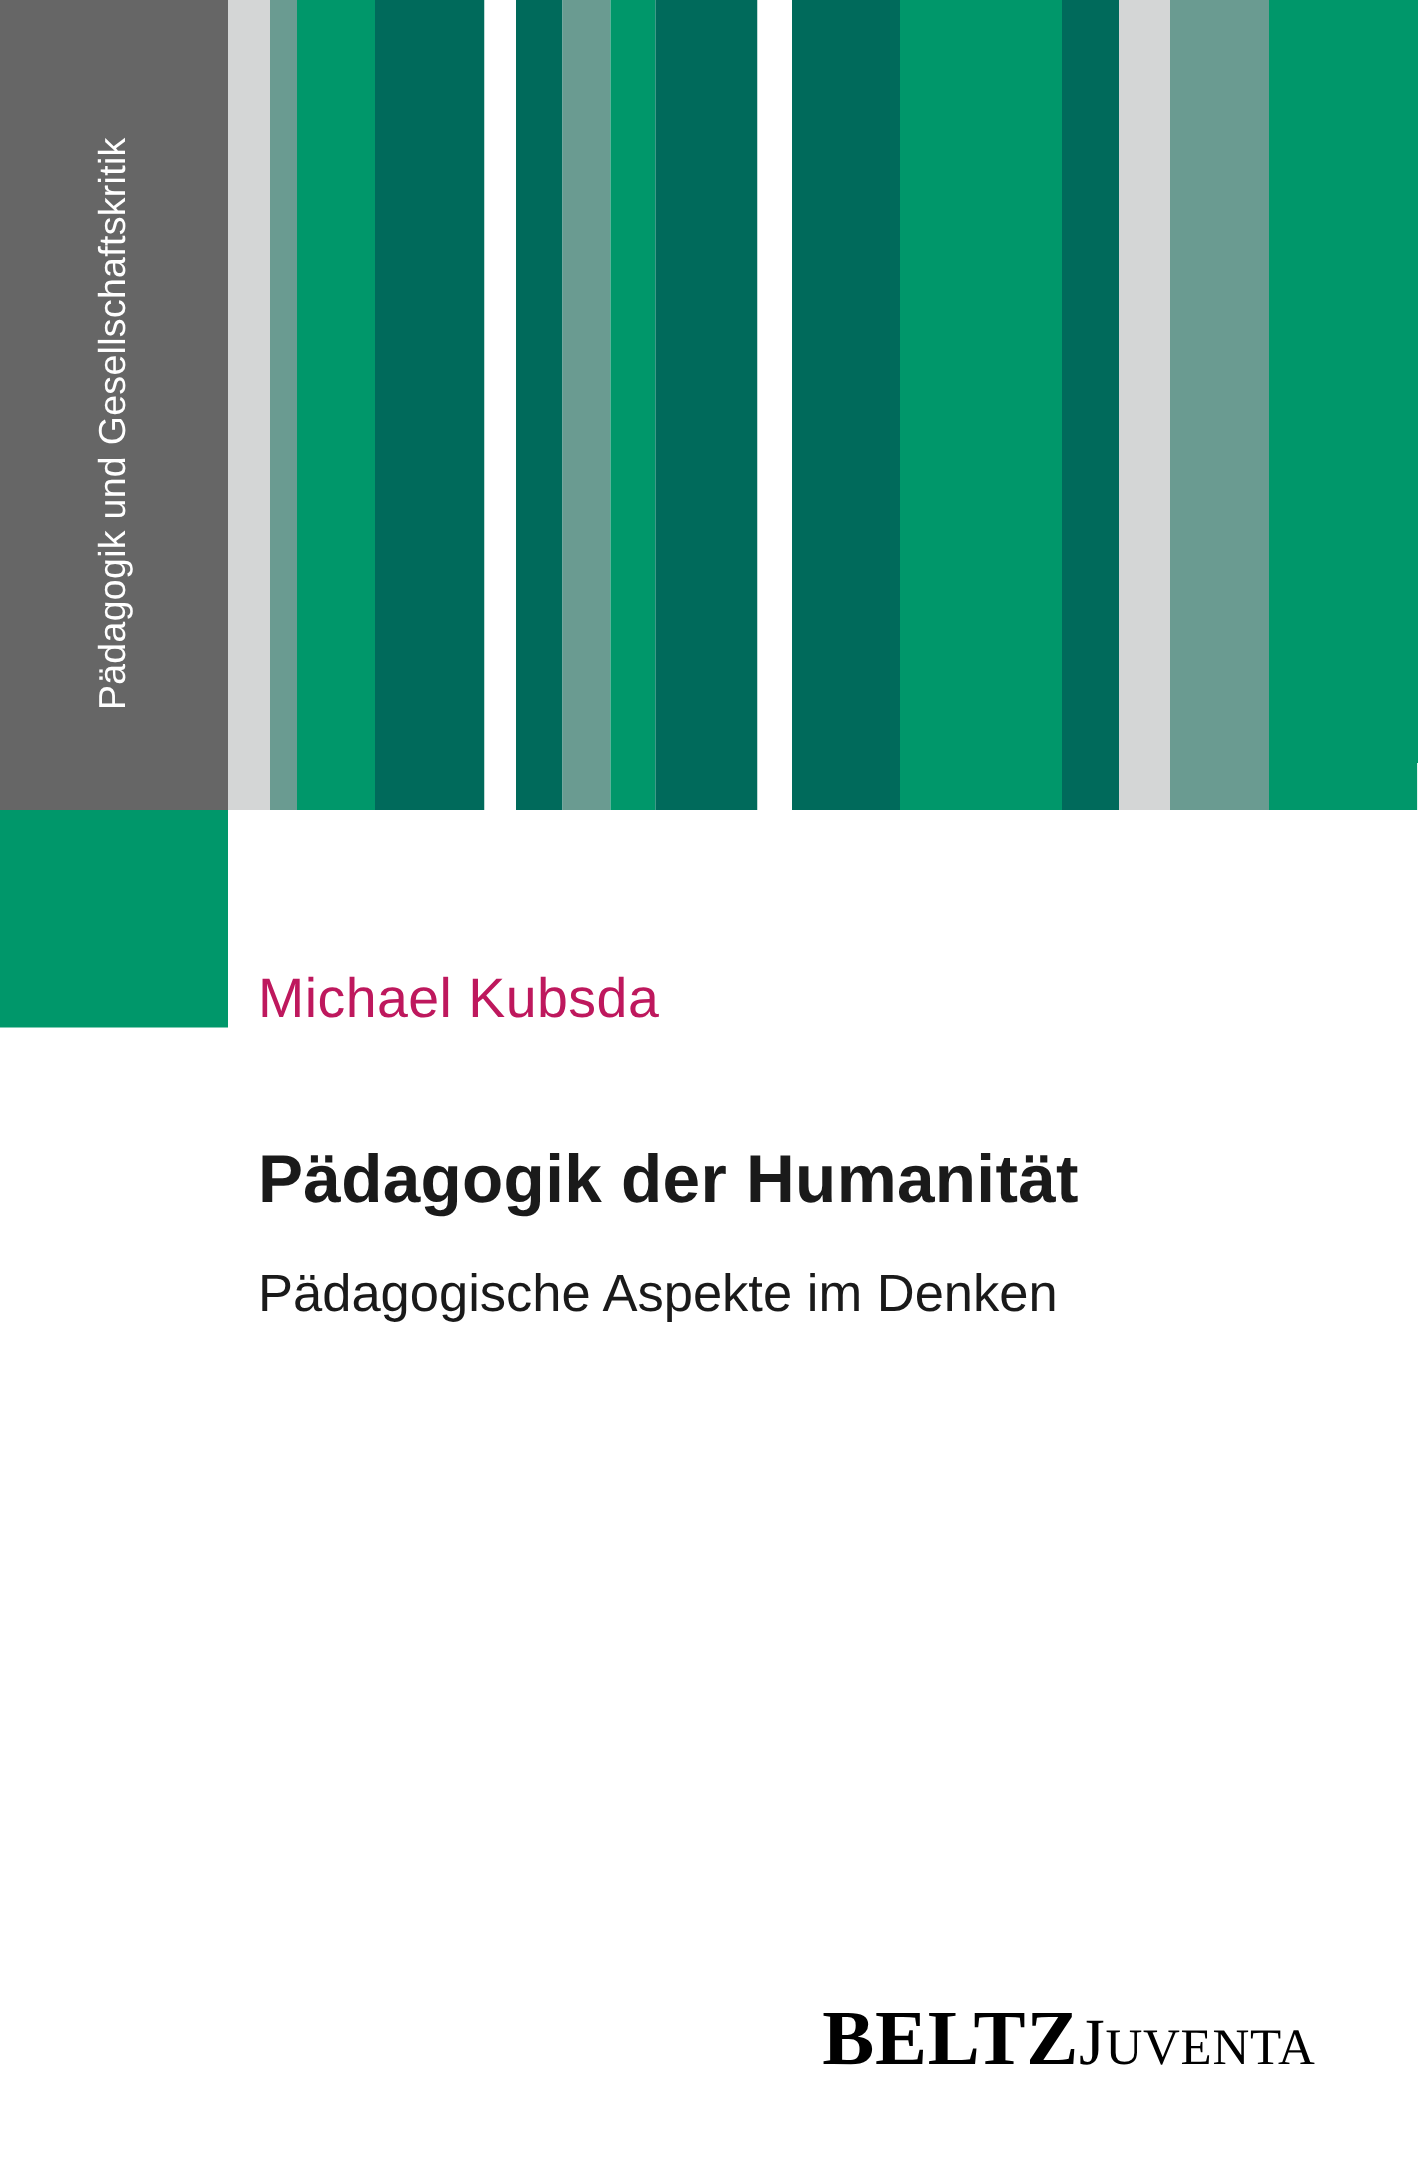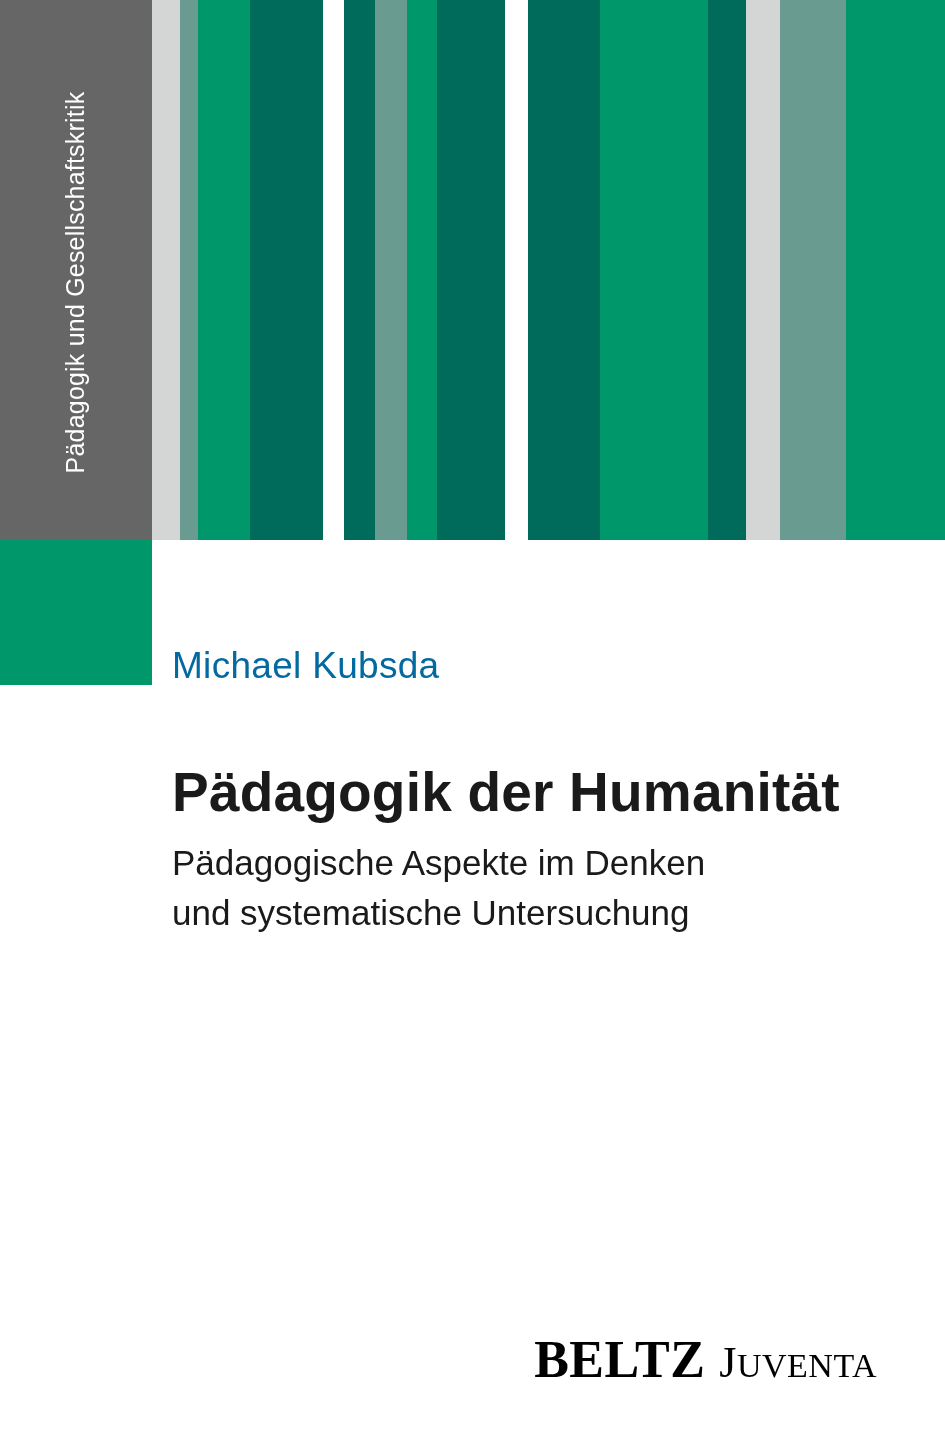--- a/index.html
+++ b/index.html
@@ -71,28 +71,28 @@
     height: 145px;
     background: #00976a;
   }
 
   
   .author {
     position: absolute;
     left: 172px;
     top: 645px;
     font-size: 37px;
-    color: #0369a1;
+    color: #be185d;
     letter-spacing: 0.3px;
   }
   .title {
     position: absolute;
     left: 172px;
     top: 760px;
-    font-size: 55px;
+    font-size: 45px;
     font-weight: bold;
     color: #1a1a1a;
     letter-spacing: 0.2px;
   }
   .subtitle {
     position: absolute;
     left: 172px;
     top: 838px;
     font-size: 35px;
     color: #1a1a1a;
@@ -114,21 +114,20 @@
   .pub-beltz {
     font-family: "Liberation Serif", serif;
     font-weight: bold;
     font-size: 52px;
     letter-spacing: 0.5px;
   }
   .pub-juventa {
     font-family: "Liberation Serif", serif;
     font-size: 44px;
     letter-spacing: 0.5px;
-    margin-left: 14px;
   }
   .pub-juventa .small-caps {
     font-size: 34px;
   }
 </style>
 </head>
 <body>
 
 <div class="cover">
 
@@ -158,21 +157,20 @@
   </div>
 
   <div class="left-green-block"></div>
 
   <div class="author">Michael Kubsda</div>
 
   <div class="title">Pädagogik der Humanität</div>
 
   <div class="subtitle">
     <div>Pädagogische Aspekte im Denken</div>
-    <div>und systematische Untersuchung</div>
   </div>
 
   <div class="publisher">
     <span class="pub-beltz">BELTZ</span>
     <span class="pub-juventa"><span>J</span><span class="small-caps">UVENTA</span></span>
   </div>
 
 </div>
 
 </body></html>

